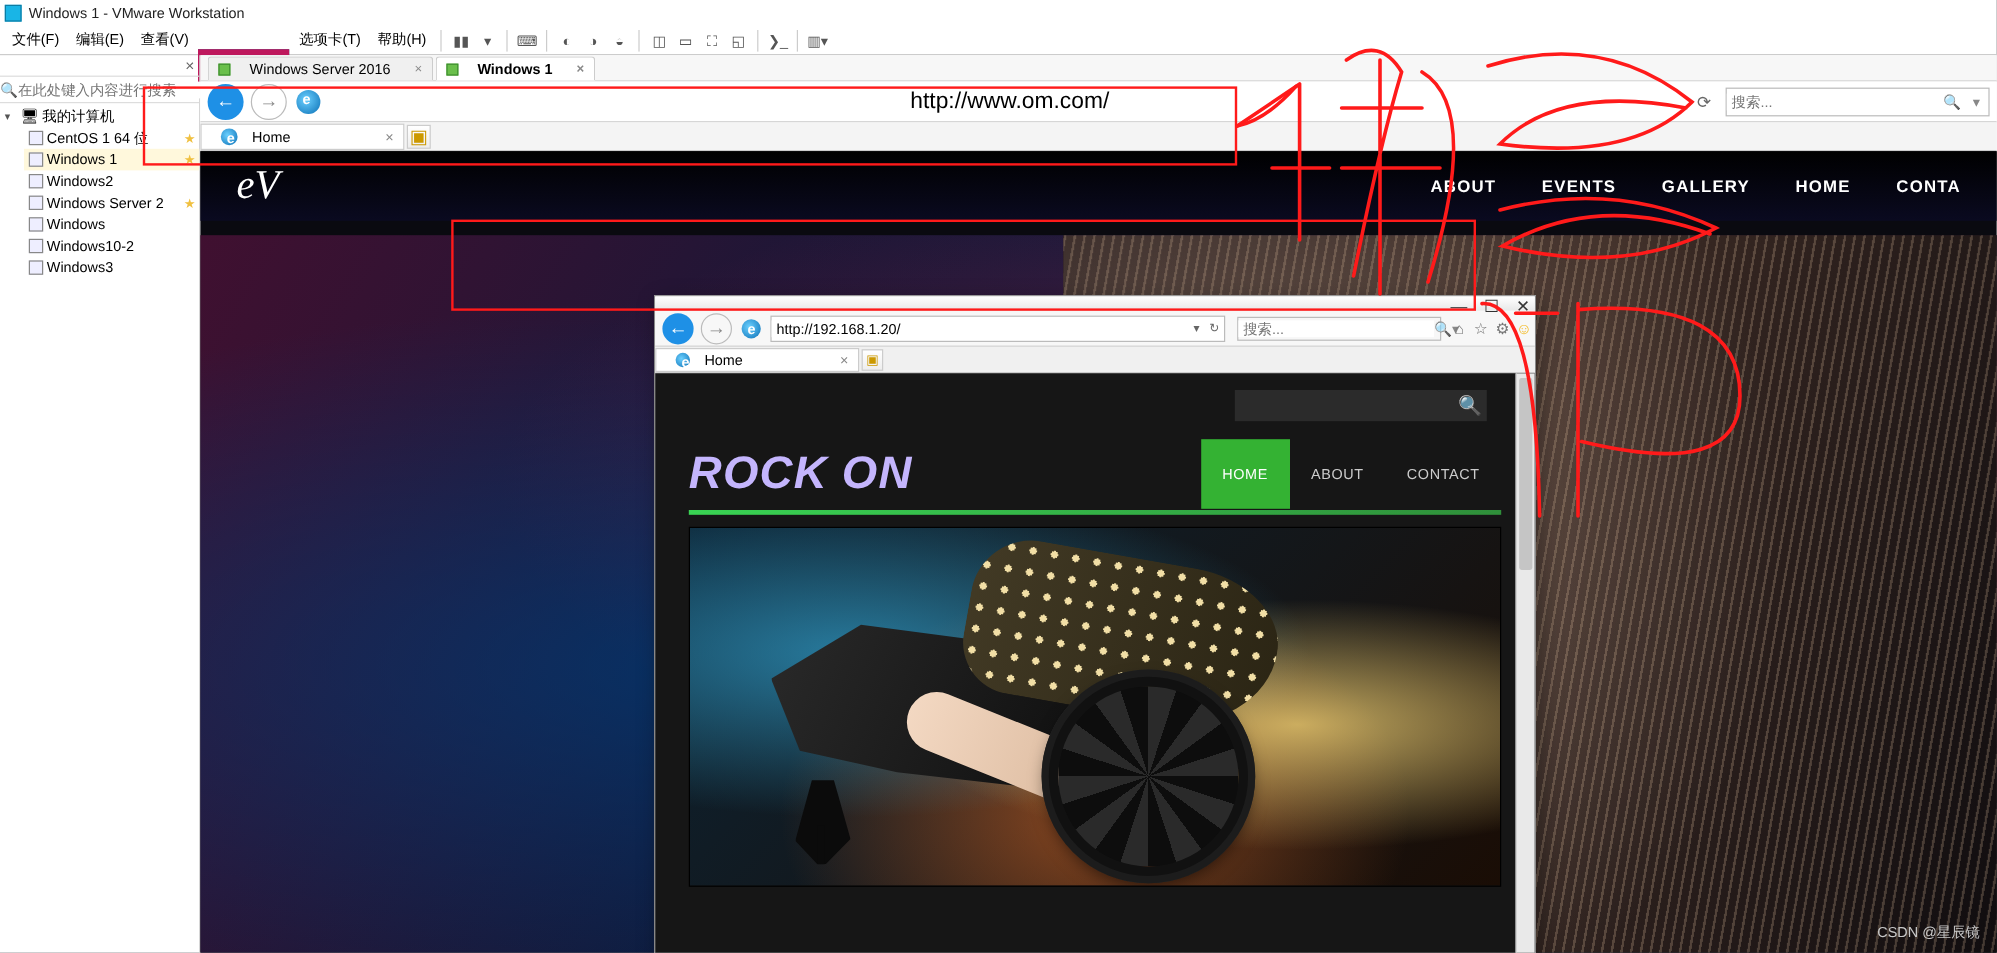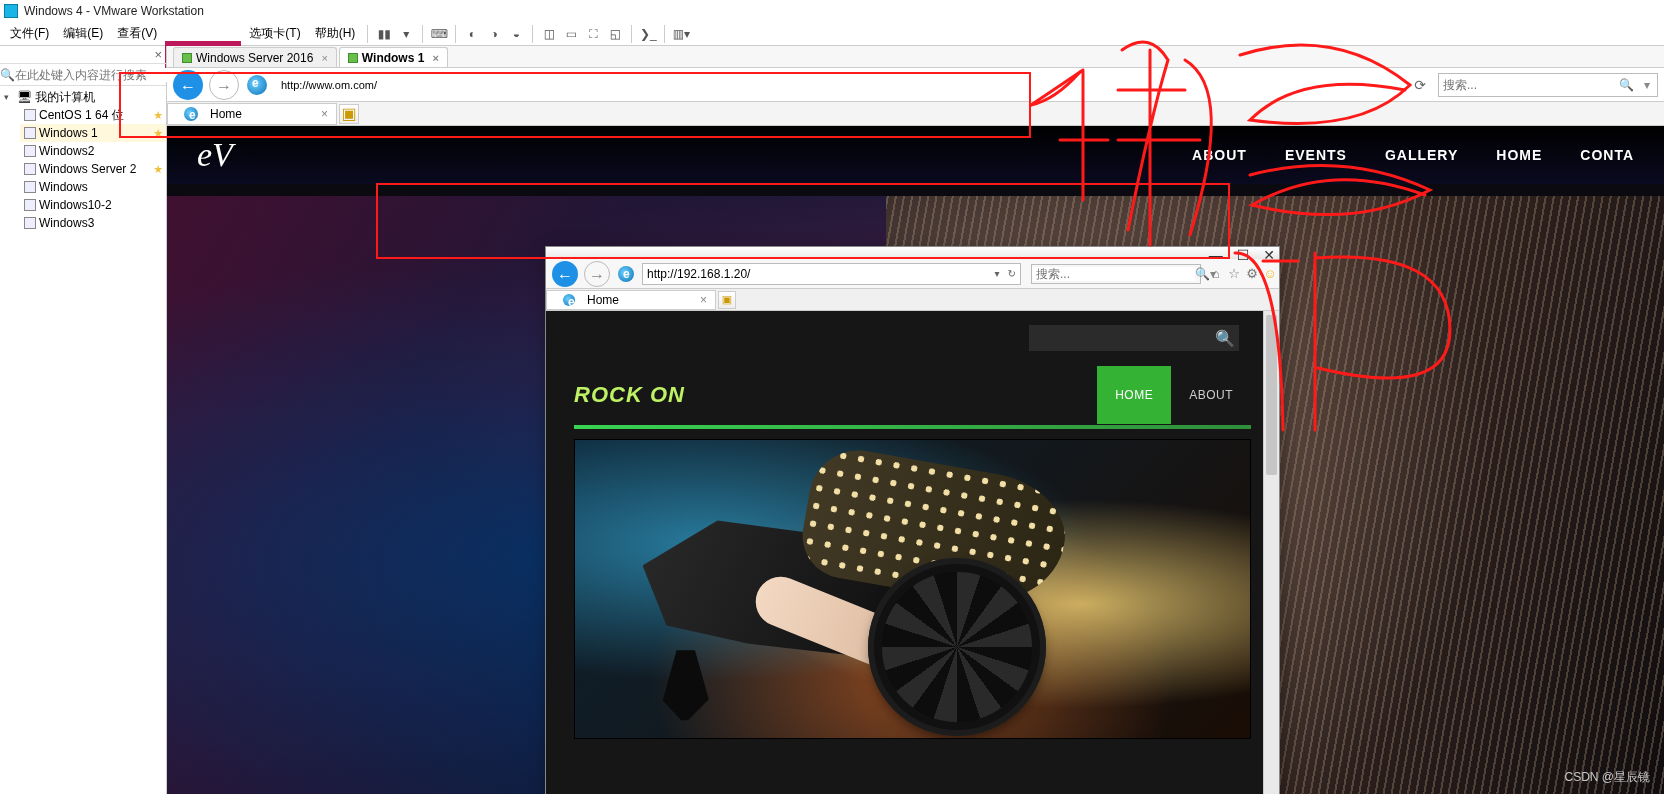--- a/index.html
+++ b/index.html
@@ -31,34 +31,34 @@
 .tree .node { display:flex; align-items:center; height:18px; padding-left:4px; gap:3px;}
 .tree .node.root { font-weight:normal;}
 .tree .node .twisty { width:10px; color:#555; font-size:9px;}
 .tree .node .vmicon { width:12px; height:12px; border:1px solid #888; background:#eef; }
 .tree .node.sel { background:#fff8dc; }
 .tree .node .star { margin-left:auto; color:#f0c040; font-size:11px; padding-right:3px;}
 .tree .child { padding-left:20px; }
 
 .rightcol { flex:1; position:relative; background:#f2f2f2; }
 .vmtabs { height:22px; display:flex; align-items:flex-end; padding-left:6px; background:#f7f7f7; border-bottom:1px solid #ccc;}
-.vmtabs .vtab { height:20px; display:flex; align-items:center; font-size:12px; padding:0 8px; border:1px solid #ccc; border-bottom:none; background:#f0f0f0; margin-right:2px; border-radius:3px 3px 0 0; gap:4px;}
+.vmtabs .vtab { height:20px; display:flex; align-items:center; font-size:12px; padding:0 8px; border:1px solid #ccc; border-bottom:none; background:#f0f0f0; margin-right:2px; border-radius:3px 3px 0 0; gap:16px;}
 .vmtabs .vtab .vmic { width:10px; height:10px; background:#6abf4b; border:1px solid #3e8e2f;}
 .vmtabs .vtab.active { background:#fff; font-weight:bold;}
 .vmtabs .vtab .x { color:#888; font-size:11px; margin-left:4px;}
 
 
 .ie1 { position:absolute; top:22px; left:0; right:0; bottom:0; background:#fff; }
 .ie1 .navrow { height:34px; display:flex; align-items:center; border-bottom:1px solid #ccc; background:#fff;}
 .navbtn { width:30px; height:30px; border-radius:50%; display:flex; align-items:center; justify-content:center; margin-left:6px;}
 .navbtn.back { background:#1e90e6; color:#fff;}
 .navbtn.fwd { border:1px solid #bbb; color:#888;}
 .ie-e { width:20px; height:20px; margin:0 8px; background:radial-gradient(circle at 40% 40%, #6bd0ff, #0a6fb5); border-radius:50%; position:relative;}
 .ie-e::after{content:"e"; position:absolute; color:#fff; font-weight:bold; font-size:12px; left:5px; top:1px;}
-.addr { flex:1; height:24px; font-size:11px; padding:2px 6px; }
+.addr { flex:1; height:24px; font-size:19px; padding:2px 6px;text-align:center; }
 .ie1 .addr { border:none; }
 .iesearch { width:220px; height:24px; border:1px solid #bbb; margin:0 6px; display:flex; align-items:center; font-size:12px;}
 .iesearch input{ flex:1; border:none; outline:none; padding:0 4px; font-size:12px;}
 .iesearch .s-icon{ width:20px; text-align:center; color:#888;}
 .ie1 .tabrow { height:24px; display:flex; align-items:center; border-bottom:1px solid #ccc; background:#f4f4f4;}
 .ie1 .tabrow .pgtab { height:22px; display:flex; align-items:center; font-size:12px; padding:0 8px; border:1px solid #ccc; background:#fff; gap:4px; min-width:170px;}
 .ie1 .tabrow .pgtab .x{ margin-left:auto; color:#888;}
 .ie1 .tabrow .newtab { width:20px; height:20px; border:1px solid #ccc; margin-left:2px; background:linear-gradient(#fff,#eee); display:flex; align-items:center; justify-content:center; color:#c90;}
 .ie-refresh { width:24px; text-align:center; color:#666; font-size:14px;}
 
@@ -100,21 +100,21 @@
 .ie2 .tabrow2 .pgtab .x{ margin-left:auto; color:#888;}
 .ie2 .tabrow2 .newtab { width:18px; height:18px; border:1px solid #ccc; margin-left:2px; background:linear-gradient(#fff,#eee); display:flex; align-items:center; justify-content:center; color:#c90; font-size:11px;}
 .ie2 .page { position:absolute; top:64px; left:0; right:0; bottom:0; background:#161616; overflow:hidden;}
 .ie2 .sb { position:absolute; right:0; top:0; bottom:0; width:16px; background:#e9e9e9; border-left:1px solid #ccc;}
 .ie2 .sb .thumb{ position:absolute; left:2px; right:2px; top:4px; height:160px; background:#c5c5c5; border-radius:2px;}
 .rock-top { height:54px; display:flex; justify-content:flex-end; align-items:center; padding:0 40px 0 0; }
 .rock-search { width:210px; height:26px; background:#2b2b2b; display:flex; align-items:center; }
 .rock-search .q { flex:1;}
 .rock-search .s-icon { width:28px; text-align:center; color:#aaa;}
 .rock-head { display:flex; align-items:center; padding:0 28px; height:60px;}
-.rock-logo { color:#bef264; font-size:22px; font-weight:900; font-style:italic; letter-spacing:1px; font-family: Arial Black, Arial, sans-serif;}
+.rock-logo { color:#c4b5fd; font-size:38px; font-weight:900; font-style:italic; letter-spacing:1px; font-family: Arial Black, Arial, sans-serif;}
 .rock-nav { margin-left:auto; display:flex;}
 .rock-nav a { color:#ccc; font-size:12px; padding:22px 18px; letter-spacing:0.5px;}
 .rock-nav a.active { background:#34b233; color:#fff;}
 .rock-hr { height:4px; background:linear-gradient(90deg,#39d353,#2f8f3a); margin:0 28px;}
 .rock-hero { margin:10px 28px 0; height:300px; position:relative; border:1px solid #000;
   background:
     radial-gradient(ellipse at 75% 55%, rgba(255,220,120,0.75), transparent 45%),
     radial-gradient(ellipse at 20% 35%, rgba(60,200,255,0.55), transparent 50%),
     radial-gradient(ellipse at 50% 80%, rgba(255,120,40,0.5), transparent 55%),
     linear-gradient(135deg,#0c2232,#1a0d05);
@@ -150,21 +150,21 @@
 .watermark { position:absolute; right:14px; bottom:8px; font-size:12px; color:#c8c8c8; }
 
 
 .redbox { position:absolute; border:2px solid #ff1a1a; pointer-events:none; }
 </style>
 </head>
 <body>
 
 <div class="titlebar">
   <div class="logo"></div>
-  <span>Windows 4 - VMware Workstation</span>
+  <span>Windows 1 - VMware Workstation</span>
 </div>
 
 <div class="menubar">
   <span class="mitem">文件(F)</span>
   <span class="mitem">编辑(E)</span>
   <span class="mitem">查看(V)</span>
   <span class="mitem active">虚拟机(M)</span>
   <span class="mitem">选项卡(T)</span>
   <span class="mitem">帮助(H)</span>
   <span class="divider"></span>
@@ -332,20 +332,21 @@
             <div class="rock-search">
               <span class="q"></span>
               <span class="s-icon">🔍</span>
             </div>
           </div>
           <div class="rock-head">
             <div class="rock-logo">ROCK ON</div>
             <div class="rock-nav">
               <a class="active">HOME</a>
               <a>ABOUT</a>
+              <a>CONTACT</a>
             </div>
           </div>
           <div class="rock-hr"></div>
           <div class="rock-hero">
             <div class="legs"></div>
             <div class="arm"></div>
             <div class="torso"></div>
             <div class="fan"></div>
             <div class="heel"></div>
           </div>

